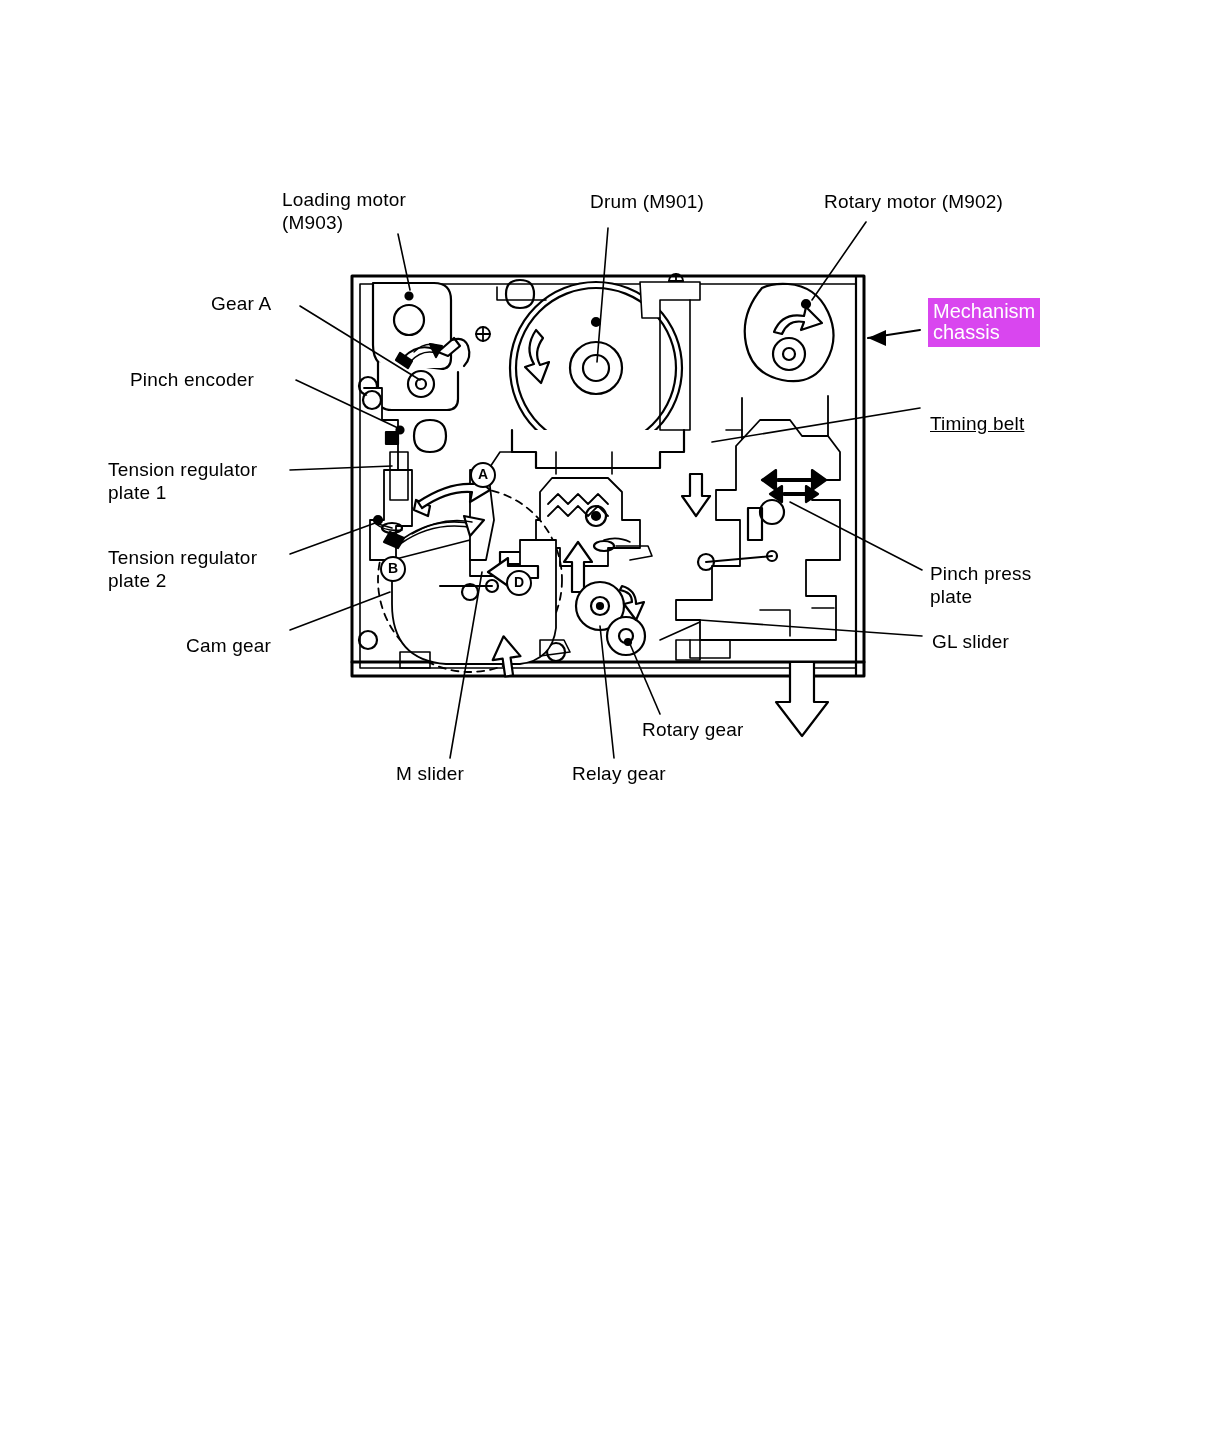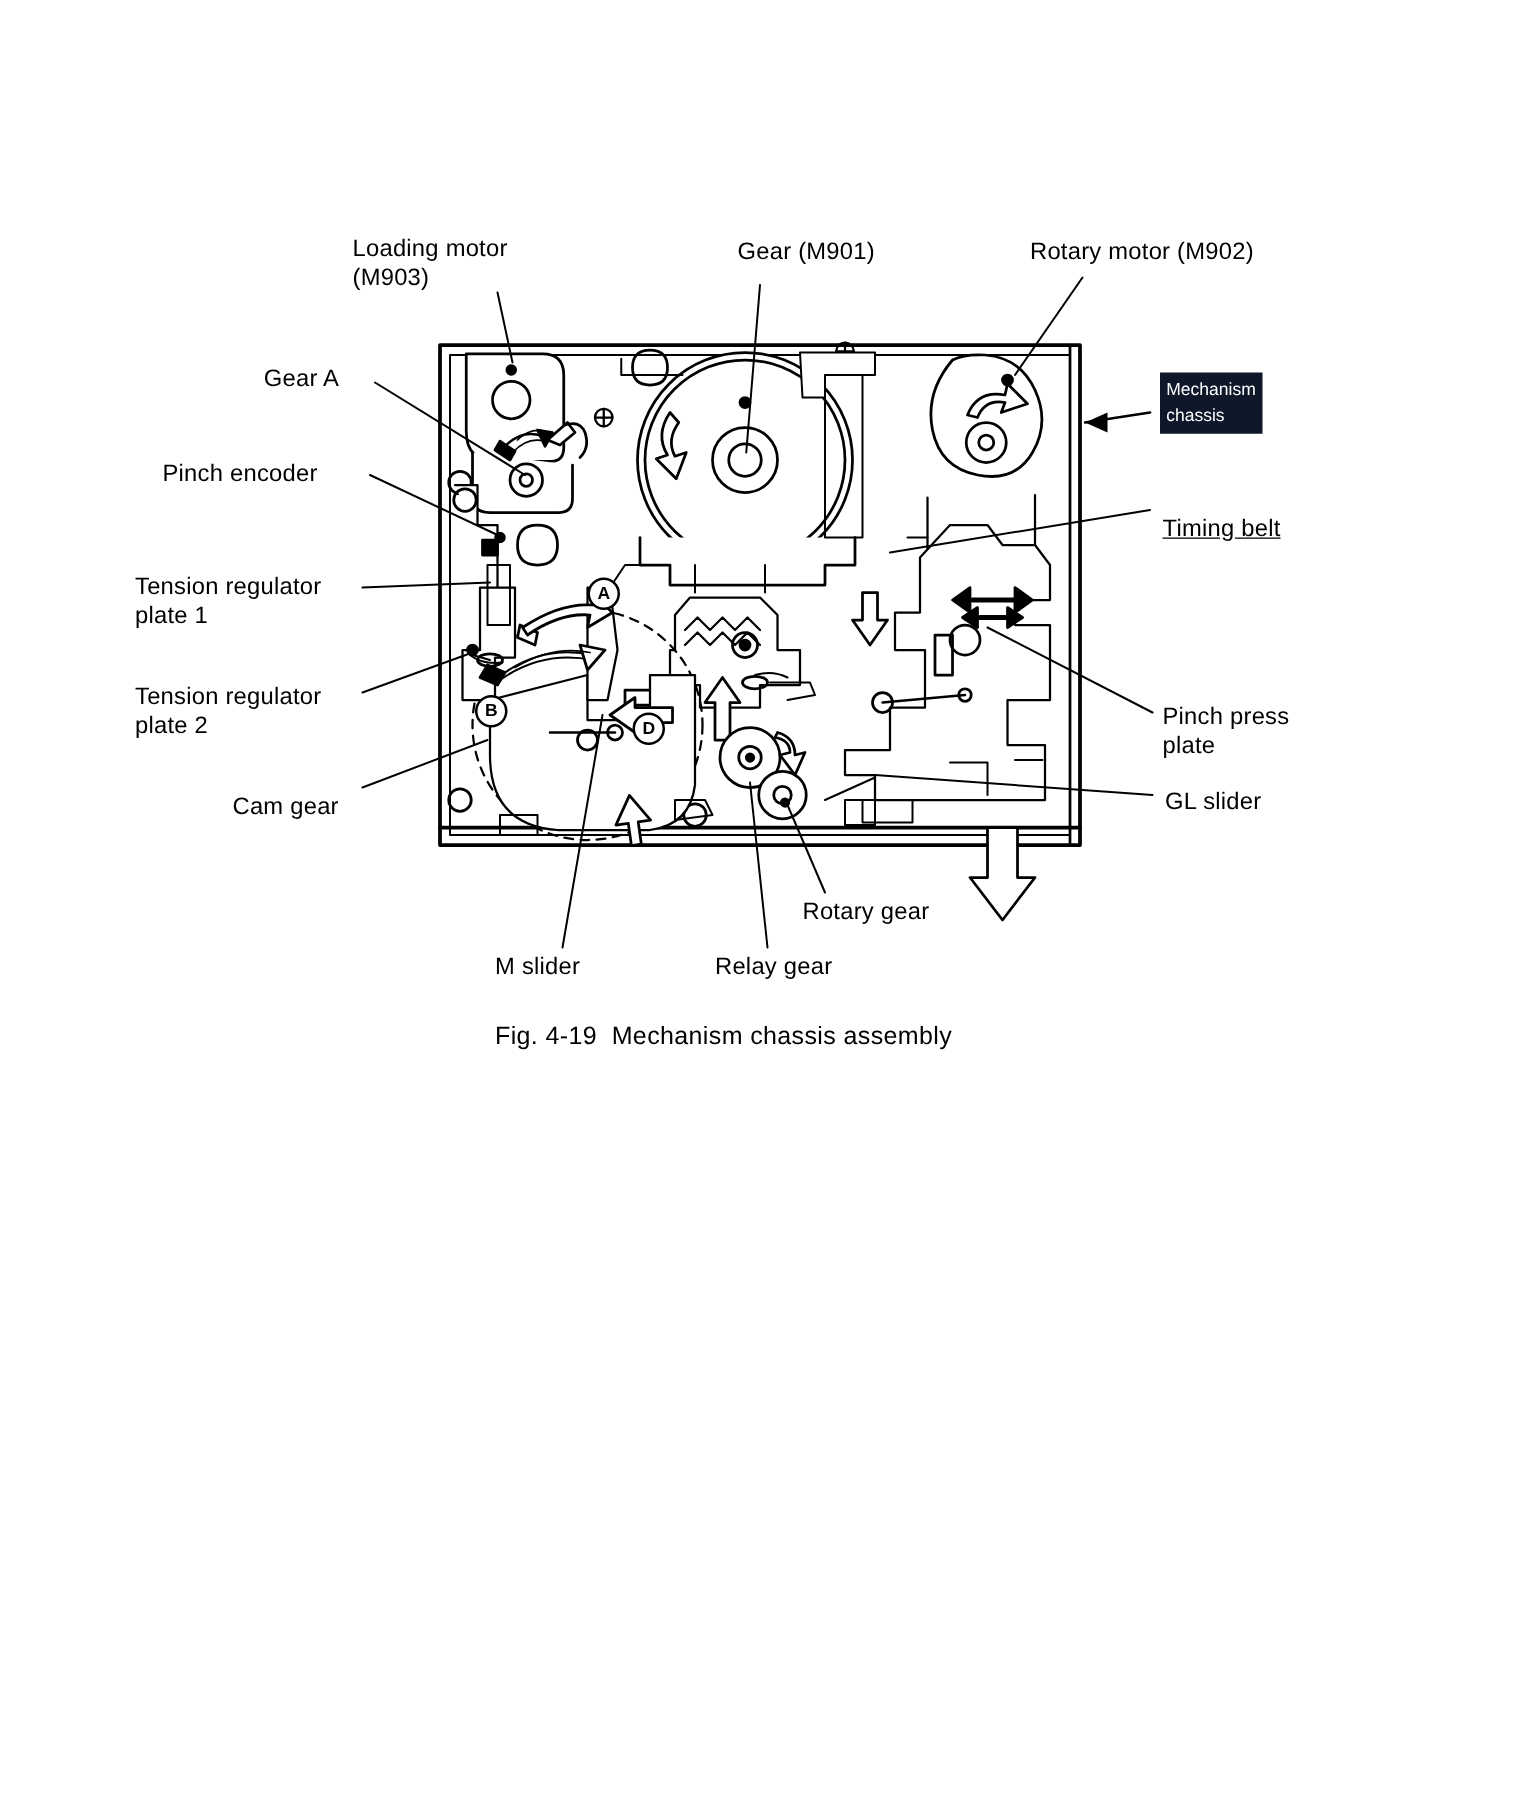--- a/index.html
+++ b/index.html
@@ -31,23 +31,23 @@
     letter-spacing: 0.2px;
   }
   .caption {
     position: absolute;
     font-size: 20px;
     letter-spacing: 0.3px;
     white-space: pre;
   }
   .chassis-badge {
     position: absolute;
-    background: #0f172a;
+    background: #d946ef;
     color: #fff;
-    font-size: 14px;
+    font-size: 20px;
     line-height: 21px;
     padding: 3px 5px 4px 5px;
     white-space: pre;
   }
   svg.art {
     position: absolute;
     left: 0;
     top: 0;
   }
   .circ-cb {
@@ -250,21 +250,21 @@
       <path d="M868 338 l18 -8 0 16 z" fill="#000" stroke="none"></path>
     </g>
   </svg>
 
   <div class="circ-cb" style="left:470px; top:462px;">A</div>
   <div class="circ-cb" style="left:380px; top:556px;">B</div>
   <div class="circ-cb" style="left:506px; top:570px;">D</div>
 
   <div class="label" style="left:282px; top:188px;">Loading motor
 (M903)</div>
-  <div class="label" style="left:590px; top:190px;">Gear (M901)</div>
+  <div class="label" style="left:590px; top:190px;">Drum (M901)</div>
   <div class="label" style="left:824px; top:190px;">Rotary motor (M902)</div>
 
   <div class="label" style="left:211px; top:292px;">Gear A</div>
   <div class="label" style="left:130px; top:368px;">Pinch encoder</div>
   <div class="label" style="left:108px; top:458px;">Tension regulator
 plate 1</div>
   <div class="label" style="left:108px; top:546px;">Tension regulator
 plate 2</div>
   <div class="label" style="left:186px; top:634px;text-align:center;">Cam gear</div>
 
@@ -273,15 +273,14 @@
   <div class="label" style="left:642px; top:718px;">Rotary gear</div>
 
   <div class="label" style="left:930px; top:412px;text-decoration:underline;">Timing belt</div>
   <div class="label" style="left:930px; top:562px;">Pinch press
 plate</div>
   <div class="label" style="left:932px; top:630px;text-align:right;">GL slider</div>
 
   <div class="chassis-badge" style="left:928px; top:298px;">Mechanism
 chassis</div>
 
-  <div class="caption" style="left:396px; top:818px;">Fig. 4-19  Mechanism chassis assembly</div>
 
 </div>
 
 </body></html>

